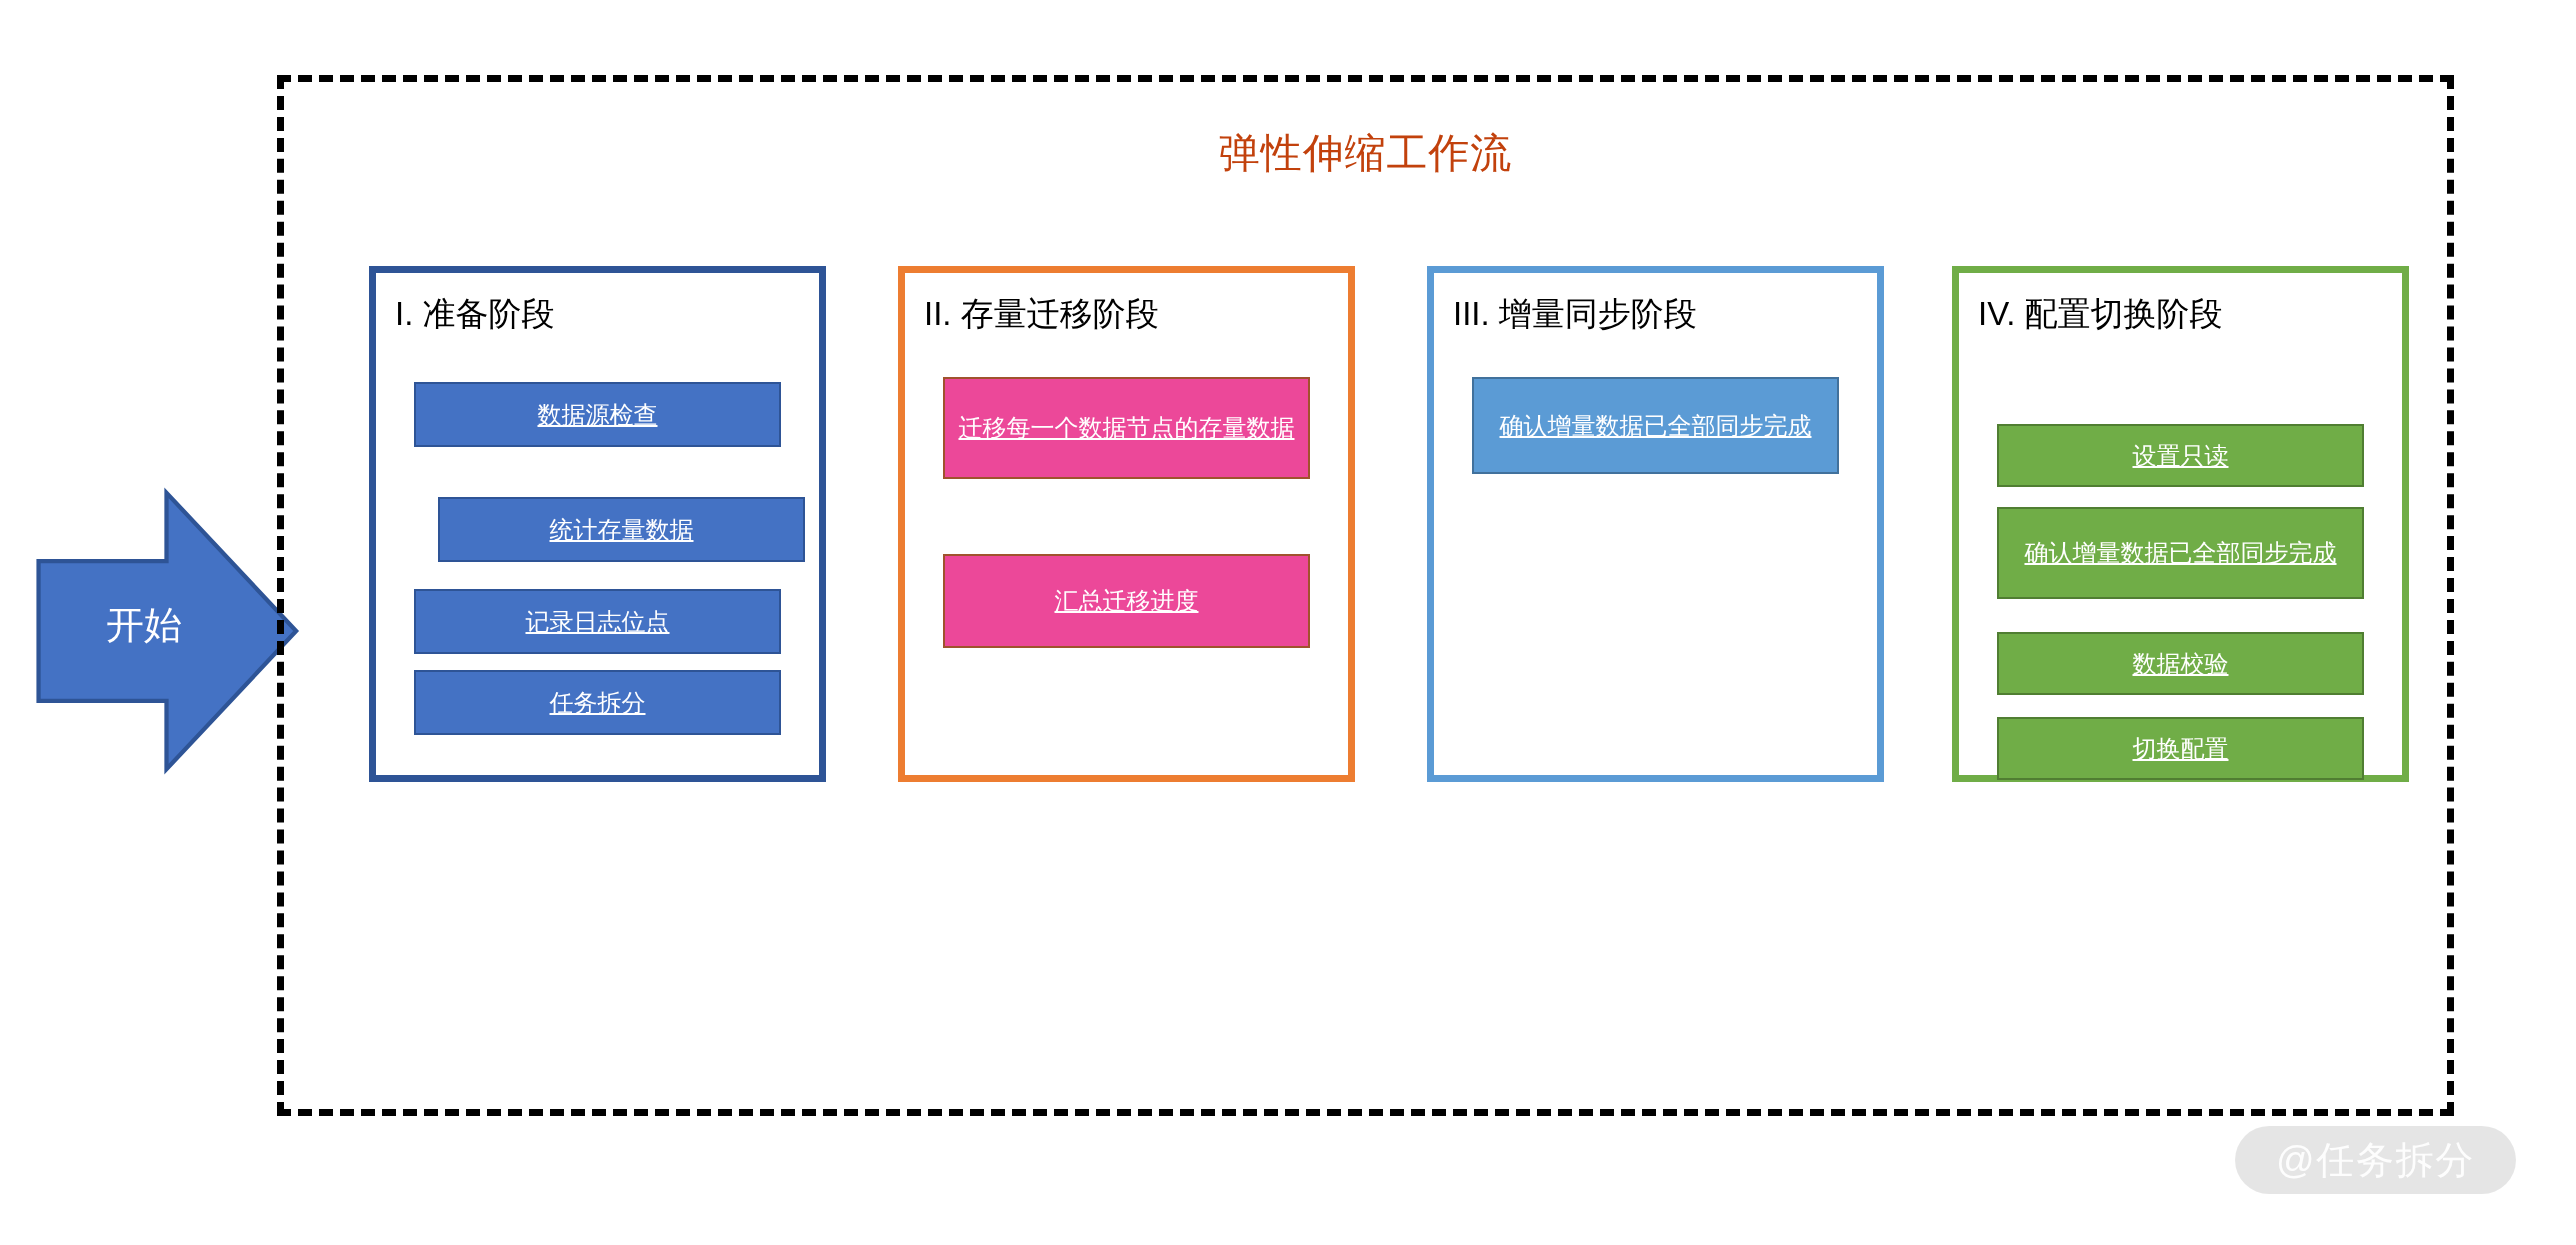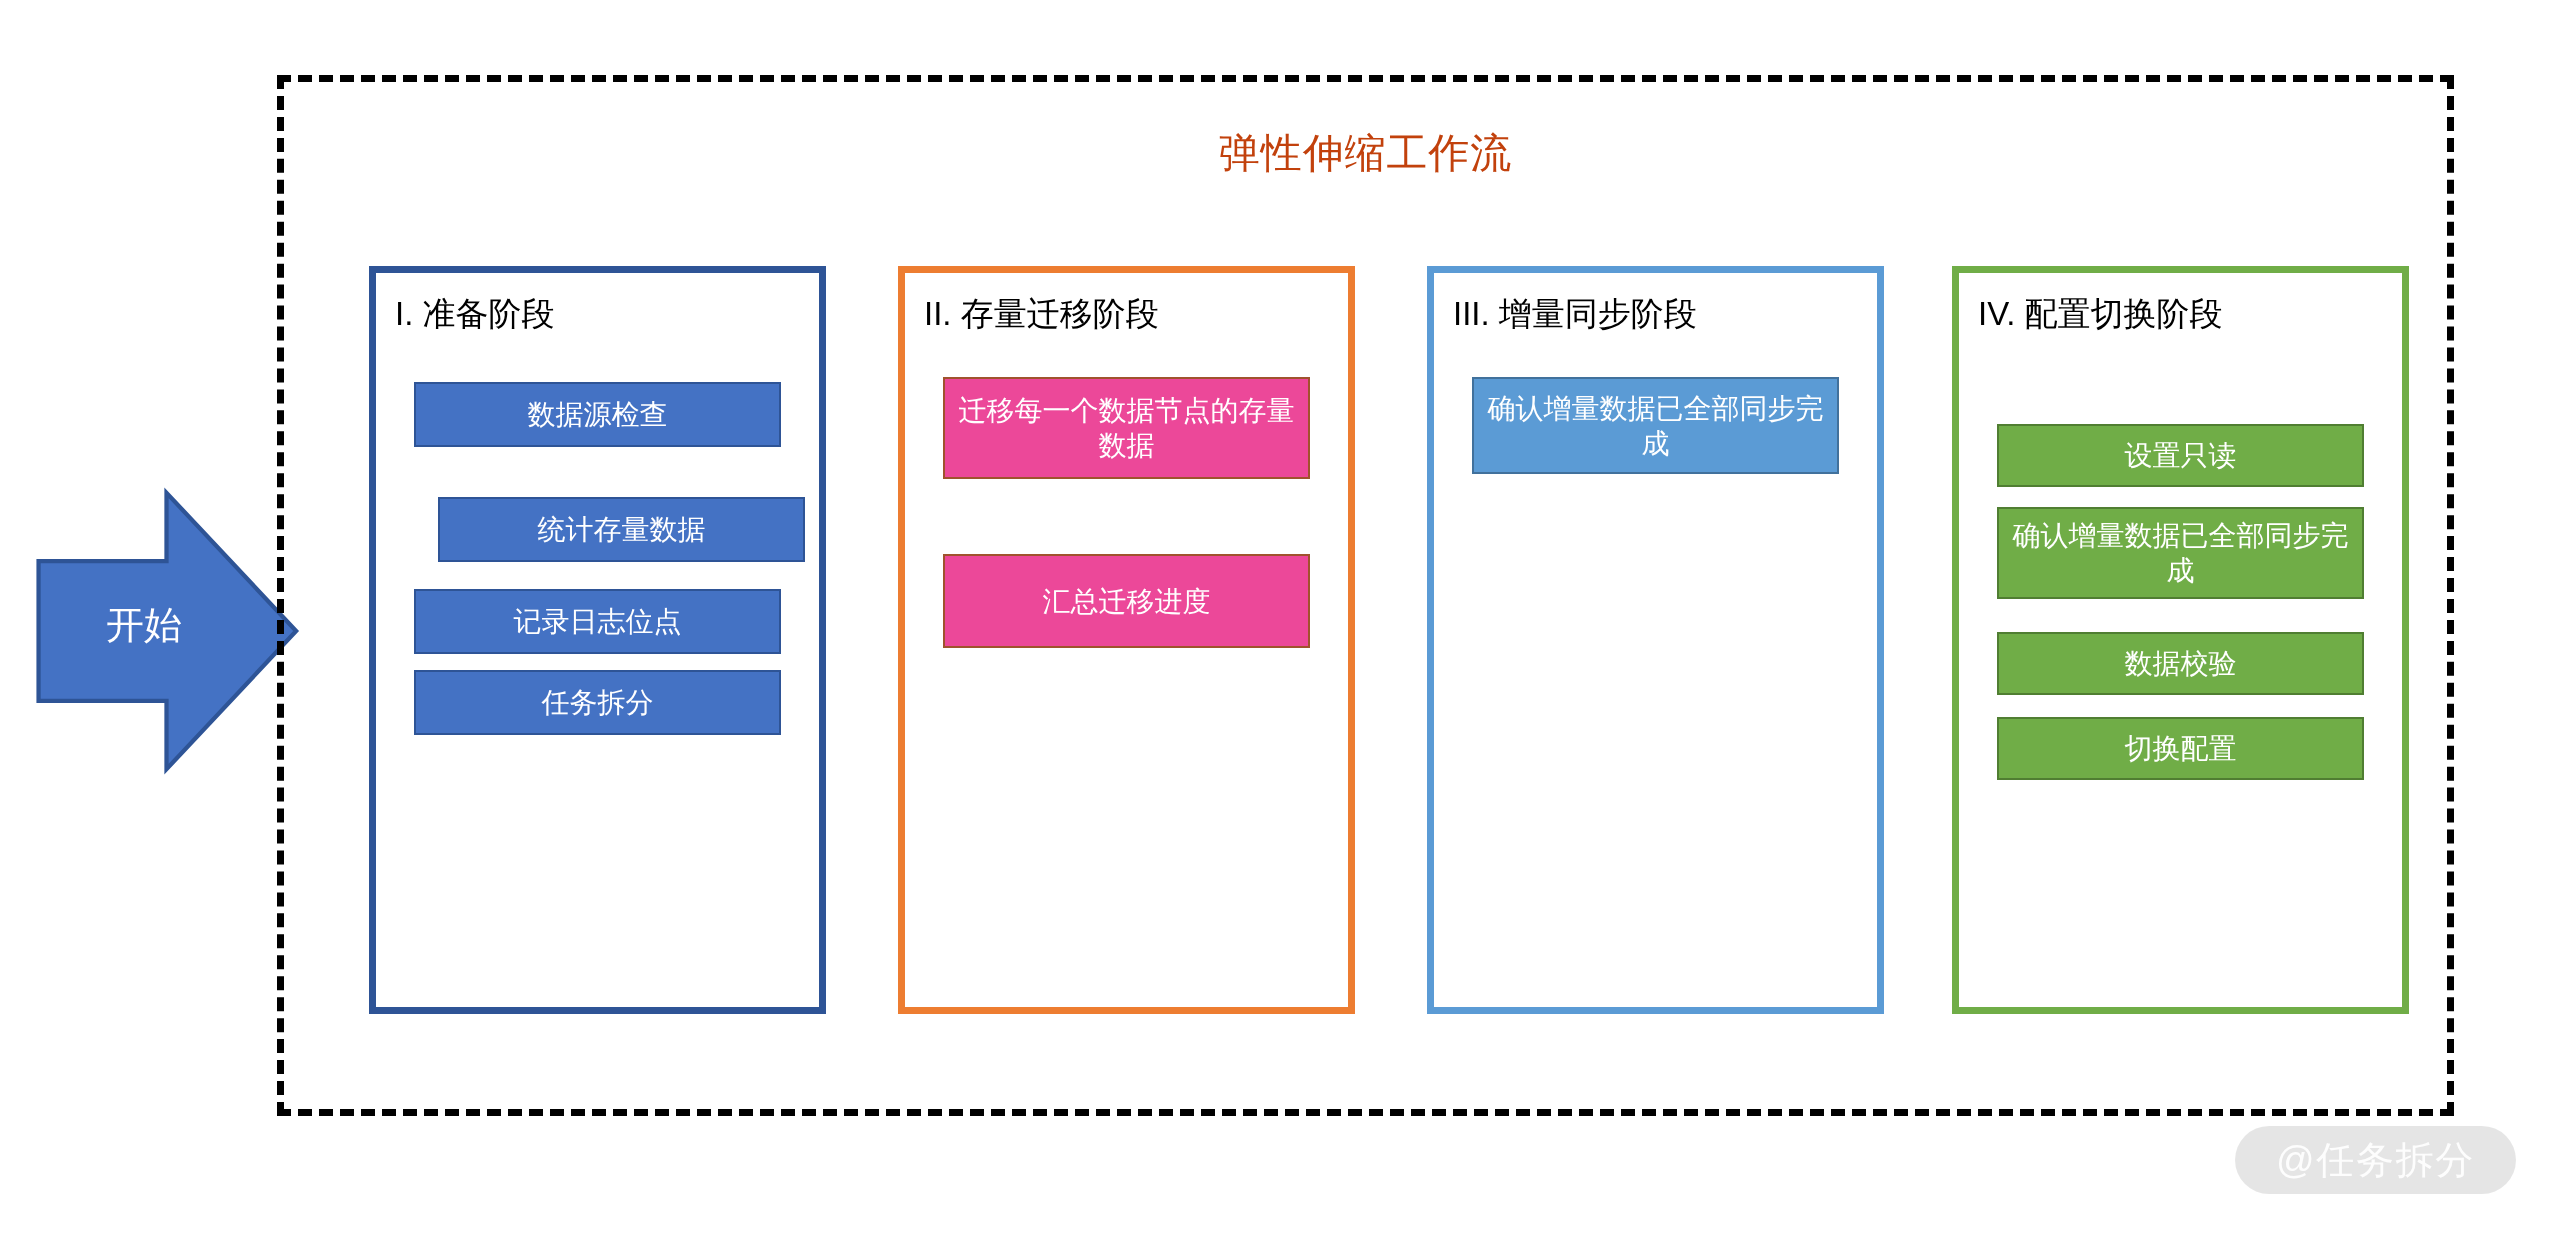--- a/index.html
+++ b/index.html
@@ -62,21 +62,21 @@
     font-size: 41px;
     color: #c2410c;
     letter-spacing: 0.9px;
   }
 
   
   .phase {
     position: absolute;
     top: 184px;
     width: 457px;
-    height: 748px;
+    height: 516px;
     background: #ffffff;
     box-sizing: border-box;
     border-width: 7.7px;
     border-style: solid;
   }
   .phase-1 { left: 85px;  border-color: #2E5496; }
   .phase-2 { left: 614px;  border-color: #ED7D31; }
   .phase-3 { left: 1143px; border-color: #5B9BD5; }
   .phase-4 { left: 1668px; border-color: #70AD47; }
 
@@ -95,23 +95,24 @@
     left: 38px;
     width: 367px;
     box-sizing: border-box;
     border-width: 2.6px;
     border-style: solid;
     display: flex;
     align-items: center;
     justify-content: center;
     text-align: center;
     color: #ffffff;
-    font-size: 28px;
+    font-size: 24px;
     line-height: 1.25;
     padding: 3.4px 8.5px;
+    text-decoration: underline;
   }
   .task-blue   { background: #4472C4; border-color: #2E5496; }
   .task-orange { background: #ec4899; border-color: #A0522D; }
   .task-lblue  { background: #5B9BD5; border-color: #41719C; }
   .task-green  { background: #70AD47; border-color: #507E32; margin-top: 45px; }
 
   
   .watermark {
     position: absolute;
     left: 2235px;

